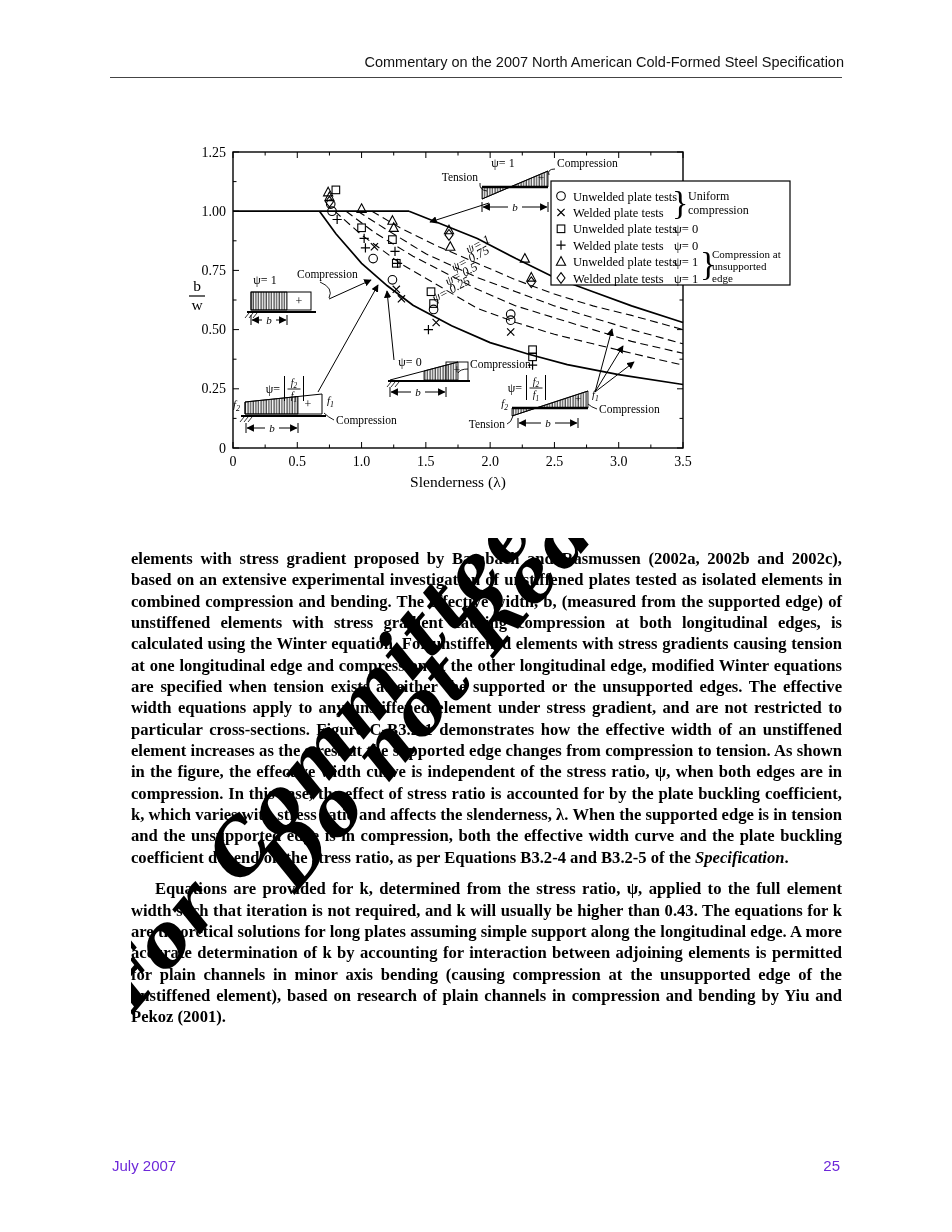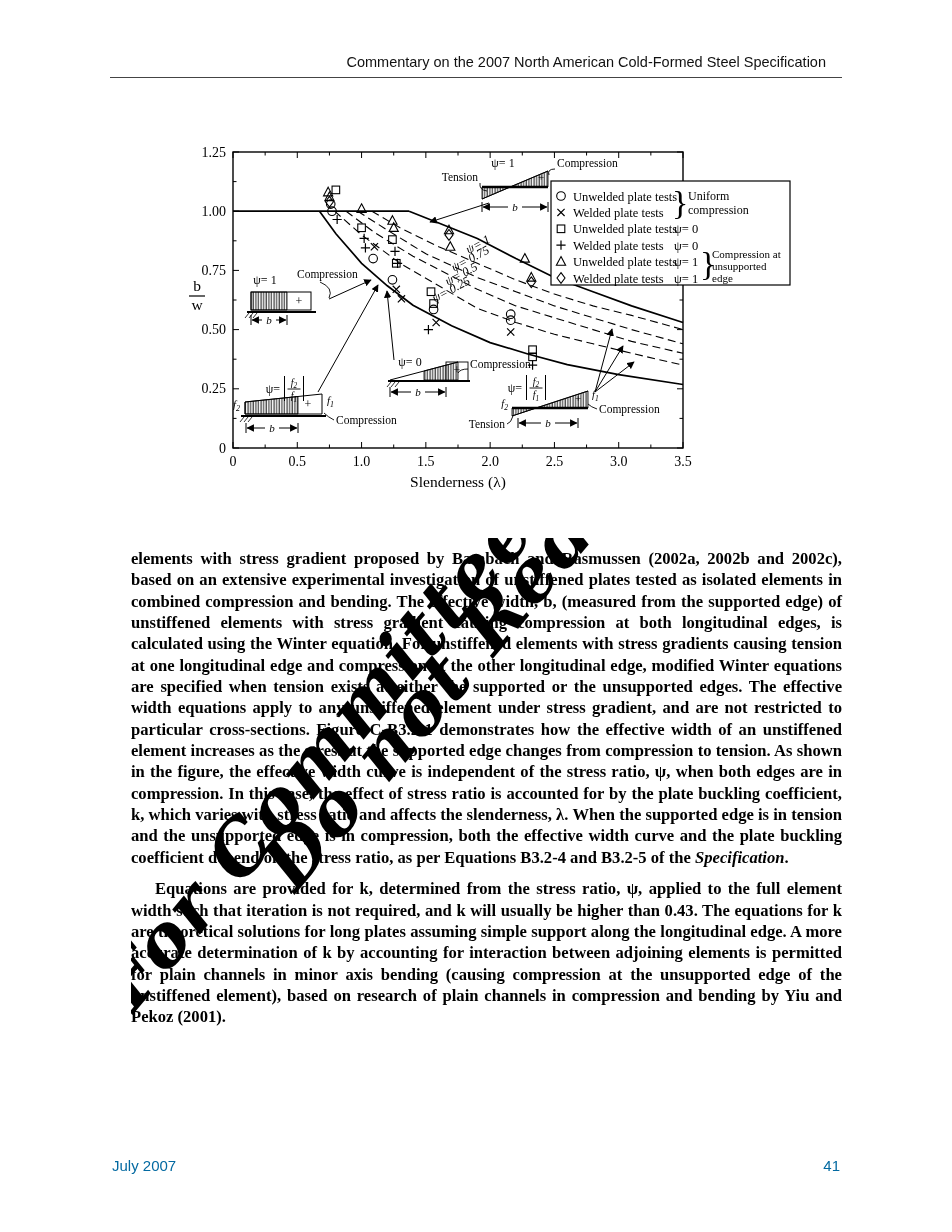--- a/index.html
+++ b/index.html
@@ -1,38 +1,38 @@
 <!DOCTYPE html>
 <html><head>
 <meta charset="utf-8">
 <style>
   html,body{margin:0;padding:0;background:#e8e8e8;}
   .page{position:relative;width:952px;height:1232px;background:#ffffff;overflow:hidden;
         font-family:"Liberation Serif","DejaVu Serif",serif;color:#000;}
-  .header{position:absolute;left:110px;right:126px;top:54px;text-align:right;
+  .header{position:absolute;left:110px;right:108px;top:54px;text-align:right;
           font-family:"Liberation Sans","DejaVu Sans",sans-serif;font-size:14.5px;color:#111;}
   .header-rule{position:absolute;left:110px;right:110px;top:77px;border-top:1.6px solid #444;}
   .chart-svg{position:absolute;left:0;top:0;width:952px;height:510px;pointer-events:none;}
   .caption{position:absolute;left:131px;width:711px;top:511px;text-align:center;
            font-family:"Liberation Sans","DejaVu Sans",sans-serif;font-weight:bold;font-size:15px;}
   .body-text{position:absolute;left:131px;top:548px;width:711px;
              font-size:16.6px;line-height:21.35px;text-align:justify;font-weight:bold;}
   .body-text p{margin:0;}
   .p-indent{margin-top:10px !important;text-indent:24px;}
   .it{font-style:italic;}
   .watermark-clip{position:absolute;left:131px;top:538px;width:711px;height:585px;
                   overflow:hidden;pointer-events:none;z-index:5;}
   .wm{position:absolute;font-family:"DejaVu Serif","Liberation Serif",serif;
       font-weight:bold;font-style:italic;font-size:72px;line-height:72px;color:#000;
       white-space:nowrap;transform:rotate(-50deg);transform-origin:0% 80%;letter-spacing:2px;}
   .wm1{left:0px;top:416px;}
   .wm2{left:162px;top:296px;}
   .footer{position:absolute;left:112px;right:112px;top:1157px;display:flex;
           justify-content:space-between;font-family:"Liberation Sans","DejaVu Sans",sans-serif;
-          font-size:15px;color:#0369a1;}
+          font-size:15px;color:#6d28d9;}
 </style>
 </head>
 <body>
 
 <div class="page">
 
   <div class="header">
     <span>Commentary on the 2007 North American Cold-Formed Steel Specification</span>
   </div>
   <div class="header-rule"></div>
@@ -322,16 +322,16 @@
     <p class="p-indent">Equations are provided for k, determined from the stress ratio, ψ, applied to the full element width such that iteration is not required, and k will usually be higher than 0.43. The equations for k are theoretical solutions for long plates assuming simple support along the longitudinal edge. A more accurate determination of k by accounting for interaction between adjoining elements is permitted for plain channels in minor axis bending (causing compression at the unsupported edge of the unstiffened element), based on research of plain channels in compression and bending by Yiu and Pekoz (2001).</p>
   </div>
 
   <div class="watermark-clip">
     <div class="wm wm1">For Committee Me</div>
     <div class="wm wm2">Do not Redistri</div>
   </div>
 
   <div class="footer">
     <span>July 2007</span>
-    <span>41</span>
+    <span>25</span>
   </div>
 
 </div>
 
 </body></html>

